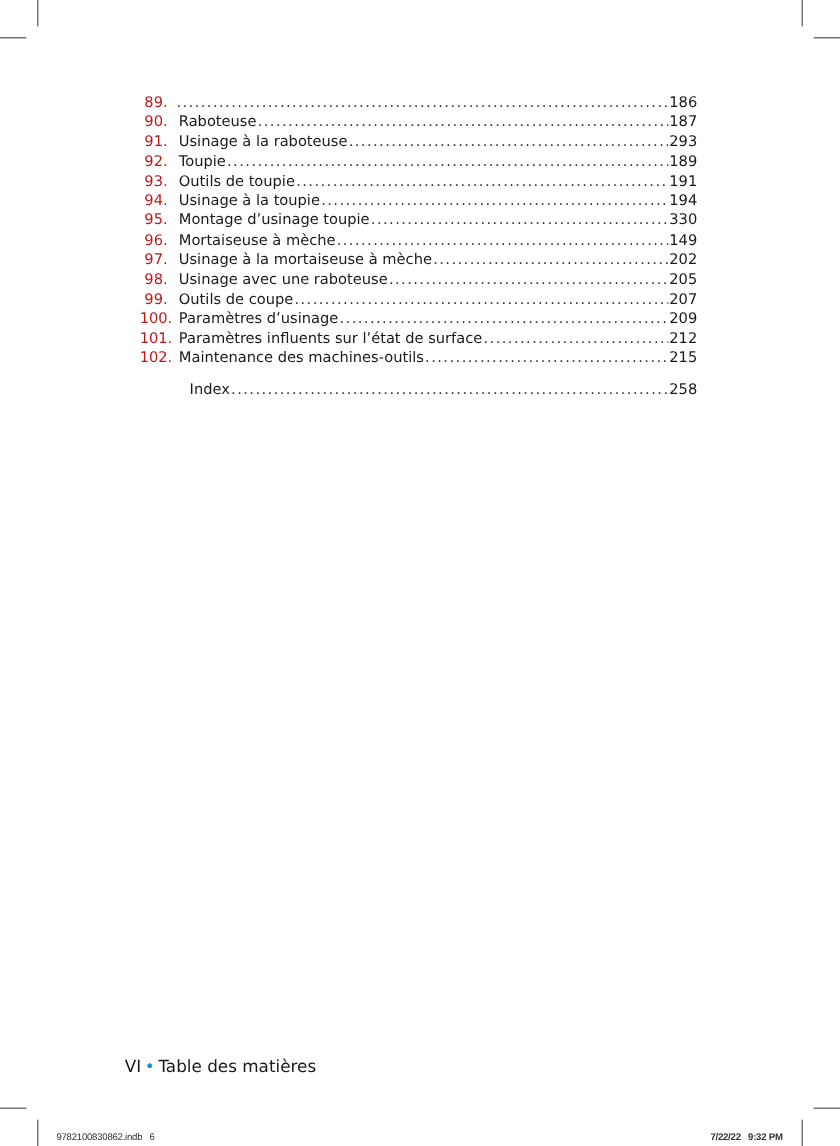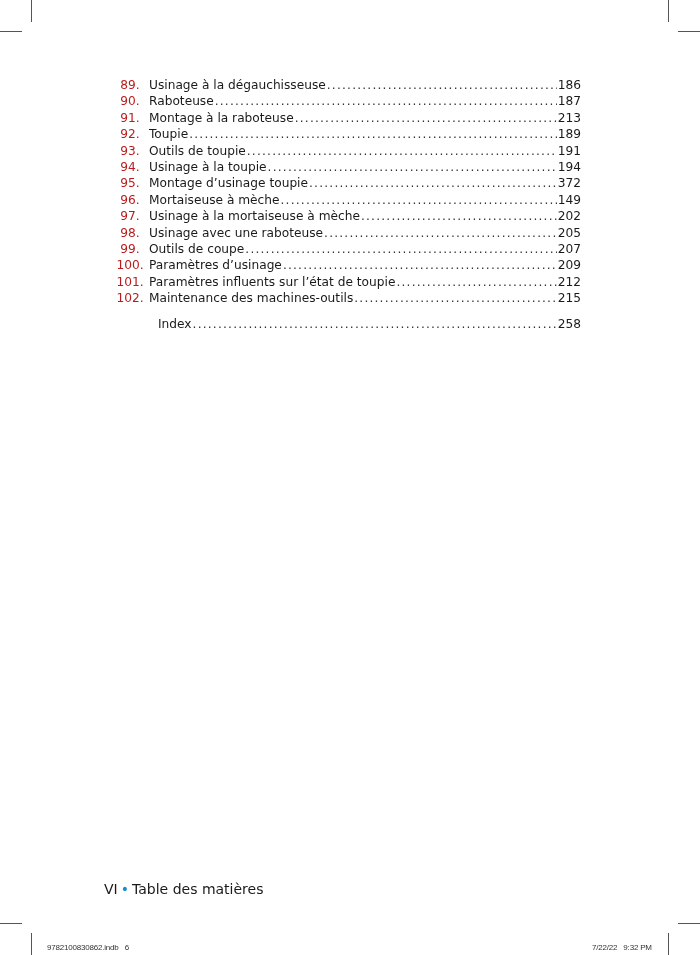--- a/index.html
+++ b/index.html
@@ -42,35 +42,34 @@
 <div class="crop" style="left:668px;top:0;width:1px;height:22px;"></div>
 <div class="crop" style="left:678px;top:31px;width:22px;height:1px;"></div>
 <div class="crop" style="left:0;top:923px;width:22px;height:1px;"></div>
 <div class="crop" style="left:31px;top:933px;width:1px;height:22px;"></div>
 <div class="crop" style="left:678px;top:923px;width:22px;height:1px;"></div>
 <div class="crop" style="left:668px;top:933px;width:1px;height:22px;"></div>
 
 <div class="toc">
   <div class="row">
     <span class="num">89.</span>
-    <span class="title">Usinage à la dégauchisseuse </span>
     <span class="dots"></span>
     <span class="page">186</span>
   </div>
   <div class="row">
     <span class="num">90.</span>
     <span class="title">Raboteuse </span>
     <span class="dots"></span>
     <span class="page">187</span>
   </div>
   <div class="row">
     <span class="num">91.</span>
-    <span class="title">Montage à la raboteuse</span>
+    <span class="title">Usinage à la raboteuse</span>
     <span class="dots"></span>
-    <span class="page">213</span>
+    <span class="page">293</span>
   </div>
   <div class="row">
     <span class="num">92.</span>
     <span class="title">Toupie</span>
     <span class="dots"></span>
     <span class="page">189</span>
   </div>
   <div class="row">
     <span class="num">93.</span>
     <span class="title">Outils de toupie </span>
@@ -80,21 +79,21 @@
   <div class="row">
     <span class="num">94.</span>
     <span class="title">Usinage à la toupie </span>
     <span class="dots"></span>
     <span class="page">194</span>
   </div>
   <div class="row">
     <span class="num">95.</span>
     <span class="title">Montage d’usinage toupie</span>
     <span class="dots"></span>
-    <span class="page">372</span>
+    <span class="page">330</span>
   </div>
   <div class="row">
     <span class="num">96.</span>
     <span class="title">Mortaiseuse à mèche </span>
     <span class="dots"></span>
     <span class="page">149</span>
   </div>
   <div class="row">
     <span class="num">97.</span>
     <span class="title">Usinage à la mortaiseuse à mèche </span>
@@ -114,21 +113,21 @@
     <span class="page">207</span>
   </div>
   <div class="row">
     <span class="num">100.</span>
     <span class="title">Paramètres d’usinage </span>
     <span class="dots"></span>
     <span class="page">209</span>
   </div>
   <div class="row">
     <span class="num">101.</span>
-    <span class="title">Paramètres influents sur l’état de toupie</span>
+    <span class="title">Paramètres influents sur l’état de surface</span>
     <span class="dots"></span>
     <span class="page">212</span>
   </div>
   <div class="row">
     <span class="num">102.</span>
     <span class="title">Maintenance des machines-outils</span>
     <span class="dots"></span>
     <span class="page">215</span>
   </div>
   <div class="row index-row">
@@ -136,13 +135,13 @@
     <span class="dots"></span>
     <span class="page">258</span>
   </div>
 </div>
 
 <div class="footer">
   <span>VI</span><span class="sep">•</span><span>Table des matières</span>
 </div>
 
 <div class="slug" style="left:47px; white-space:pre;">9782100830862.indb   6</div>
-<div class="slug" style="left:592px; white-space:pre;">7/22/22   9:32 PM</div>
+<div class="slug" style="left:592px; white-space:pre;font-weight:bold;">7/22/22   9:32 PM</div>
 
 </body></html>

